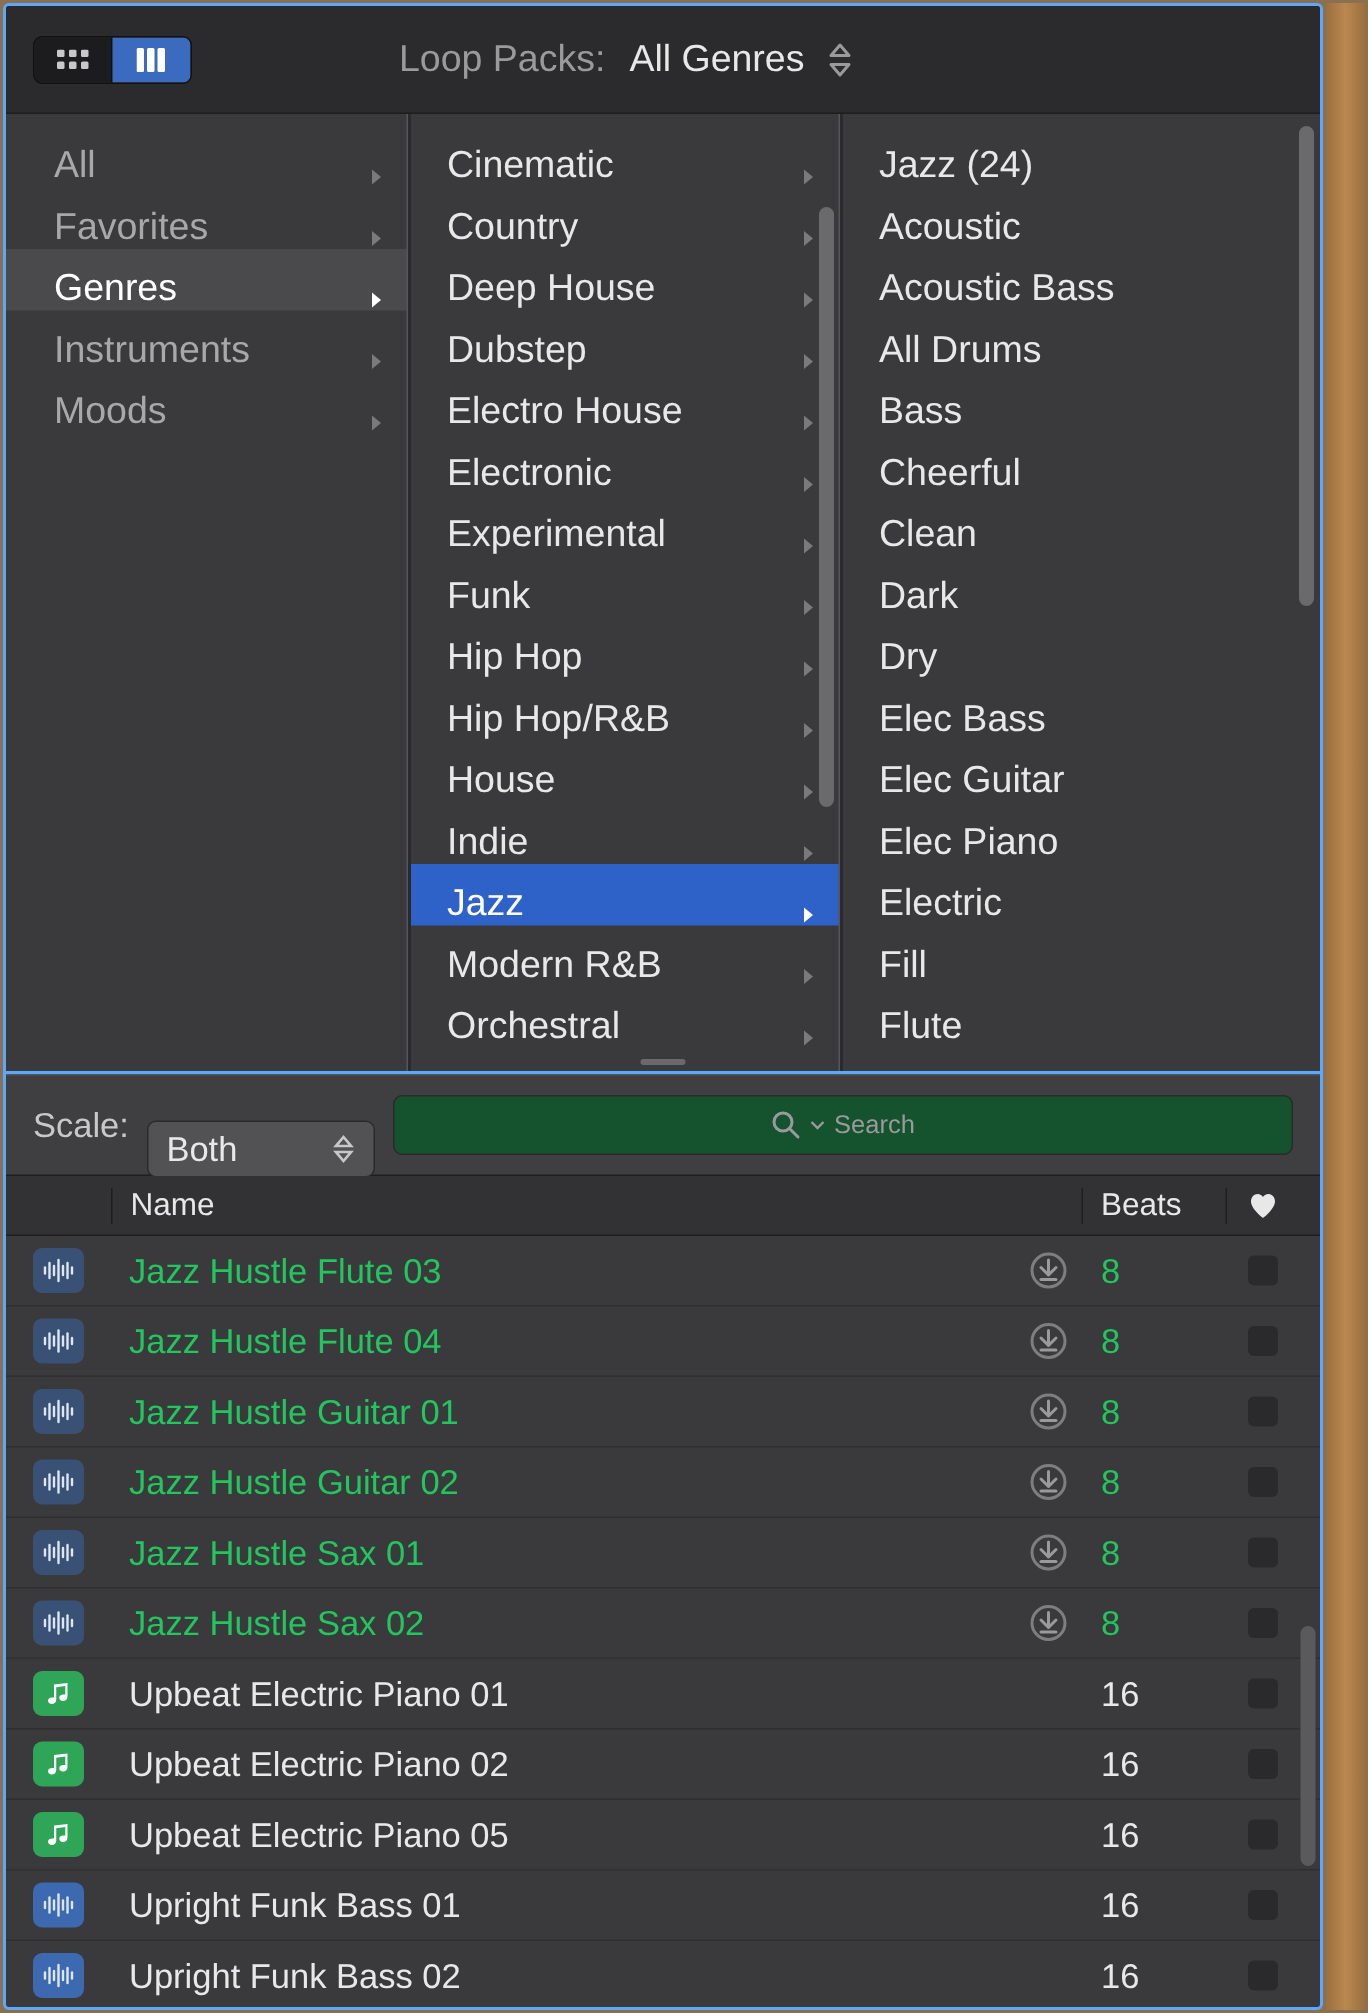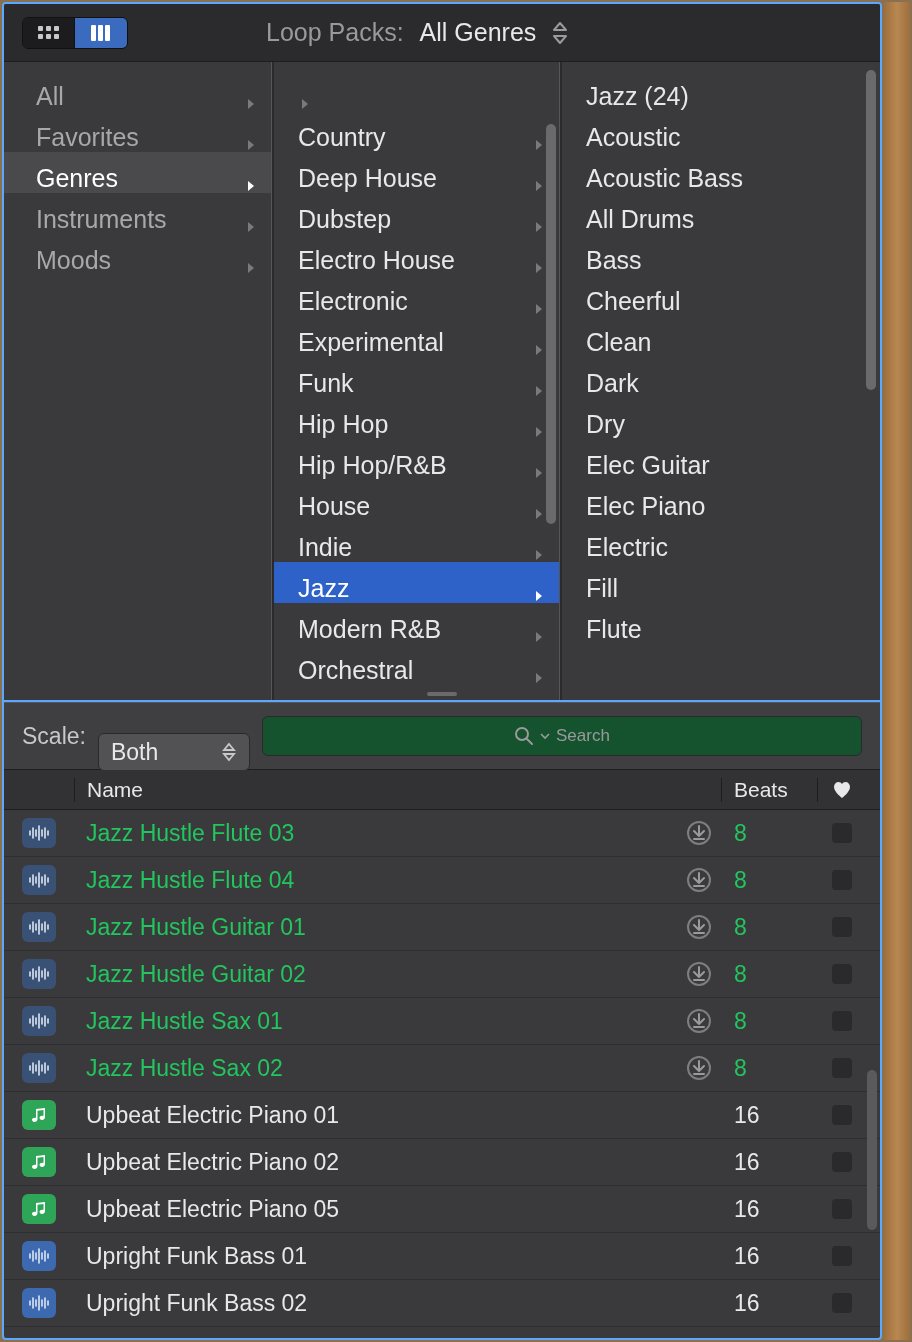--- a/index.html
+++ b/index.html
@@ -1,20 +1,20 @@
 <!DOCTYPE html>
 <html><head>
 <meta charset="utf-8">
 <style>
 * { margin: 0; padding: 0; box-sizing: border-box; }
 html, body { width: 912px; height: 1342px; overflow: hidden; font-family: -apple-system, "Helvetica Neue", Arial, sans-serif; background: #8a7050; }
 .outer { position: absolute; left: 2px; top: 2px; width: 880px; height: 1338px; background: #3a3a3c; border: 2px solid #5aa9ff; border-radius: 4px; overflow: hidden; }
 .wood-strip { position: absolute; left: 884px; top: 2px; width: 26px; height: 1338px; background: linear-gradient(90deg, #9c6f3e, #b88850, #9c6f3e); }
 
-.topbar { height: 58px; background: #2b2b2d; border-bottom: 1px solid #1e1e1e; display: flex; align-items: center; padding: 0 18px; gap: 0; }
+.topbar { height: 72px; background: #2b2b2d; border-bottom: 1px solid #1e1e1e; display: flex; align-items: center; padding: 0 18px; gap: 0; }
 .seg { display: flex; border: 1px solid #111; border-radius: 6px; overflow: hidden; }
 .seg-btn { width: 52px; height: 30px; background: #1c1c1e; display: flex; align-items: center; justify-content: center; border-right: 1px solid #111; cursor: pointer; }
 .seg-btn:last-child { border-right: none; }
 .seg-btn.active { background: #3a6bbf; }
 .seg-icon-grid { width: 22px; height: 14px; }
 .seg-icon-columns { width: 20px; height: 16px; }
 .tb-spacer1 { flex: 0 0 138px; }
 .lp-label { color: #9a9a9c; font-size: 25px; margin-right: 16px; }
 .lp-value { color: #e8e8e8; font-size: 25px; margin-right: 14px; }
 .lp-stepper { width: 20px; height: 24px; }
@@ -151,20 +151,21 @@
           <span class="item-label">Moods</span>
           <svg class="chev" viewBox="0 0 14 14">
             <path d="M4 2 L10 7 L4 12 Z"></path>
           </svg>
         </div>
       </div>
     <div class="col col2">
       <div class="sep-dark"></div>
         <div class="sep-light"></div>
       <div class="item ">
+          <span class="item-label">Cinematic</span>
           <svg class="chev" viewBox="0 0 14 14">
             <path d="M4 2 L10 7 L4 12 Z"></path>
           </svg>
         </div>
         <div class="item ">
           <span class="item-label">Country</span>
           <svg class="chev" viewBox="0 0 14 14">
             <path d="M4 2 L10 7 L4 12 Z"></path>
           </svg>
         </div>
@@ -269,20 +270,23 @@
           <span class="item-label">Cheerful</span>
         </div>
         <div class="item">
           <span class="item-label">Clean</span>
         </div>
         <div class="item">
           <span class="item-label">Dark</span>
         </div>
         <div class="item">
           <span class="item-label">Dry</span>
+        </div>
+        <div class="item">
+          <span class="item-label">Elec Bass</span>
         </div>
         <div class="item">
           <span class="item-label">Elec Guitar</span>
         </div>
         <div class="item">
           <span class="item-label">Elec Piano</span>
         </div>
         <div class="item">
           <span class="item-label">Electric</span>
         </div>

